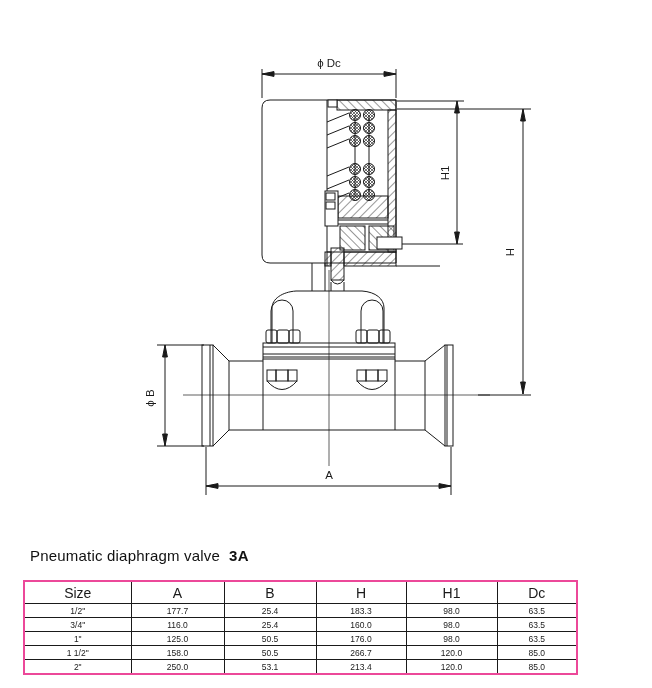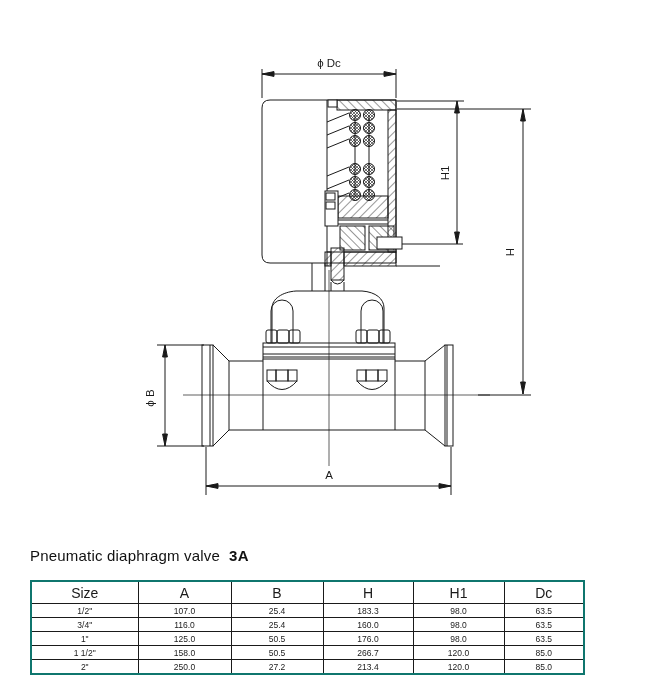--- a/index.html
+++ b/index.html
@@ -8,23 +8,23 @@
     font-family:"Liberation Sans", sans-serif;color:#1a1a1a;
   }
   .drawing-wrap{position:absolute;left:0;top:8px;width:652px;height:545px;}
   svg{display:block;}
   .title{
     position:absolute;left:30px;top:547px;font-size:15px;color:#111;
     letter-spacing:0.2px;white-space:nowrap;
   }
   .title .code{margin-left:9px;font-weight:bold;}
   table.spec{
-    position:absolute;left:30px;top:580px;width:553px;
+    position:absolute;left:23px;top:580px;width:553px;
     border-collapse:collapse;table-layout:fixed;
-    border:2px solid #0f766e;
+    border:2px solid #ec4899;
   }
   table.spec th, table.spec td{
     border:1.5px solid #1a1a1a;text-align:center;vertical-align:middle;
     padding:0;overflow:hidden;white-space:nowrap;
   }
   table.spec th{height:21px;font-size:14px;font-weight:normal;}
   table.spec td{height:13px;font-size:8.5px;}
 </style>
 </head>
 <body>
@@ -224,21 +224,21 @@
       <th>A</th>
       <th>B</th>
       <th>H</th>
       <th>H1</th>
       <th>Dc</th>
     </tr>
   </thead>
   <tbody>
     <tr>
       <td>1/2"</td>
-      <td>107.0</td>
+      <td>177.7</td>
       <td>25.4</td>
       <td>183.3</td>
       <td>98.0</td>
       <td>63.5</td>
     </tr>
     <tr>
       <td>3/4"</td>
       <td>116.0</td>
       <td>25.4</td>
       <td>160.0</td>
@@ -257,19 +257,19 @@
       <td>1 1/2"</td>
       <td>158.0</td>
       <td>50.5</td>
       <td>266.7</td>
       <td>120.0</td>
       <td>85.0</td>
     </tr>
     <tr>
       <td>2"</td>
       <td>250.0</td>
-      <td>27.2</td>
+      <td>53.1</td>
       <td>213.4</td>
       <td>120.0</td>
       <td>85.0</td>
     </tr>
   </tbody>
 </table>
 
 </body></html>

